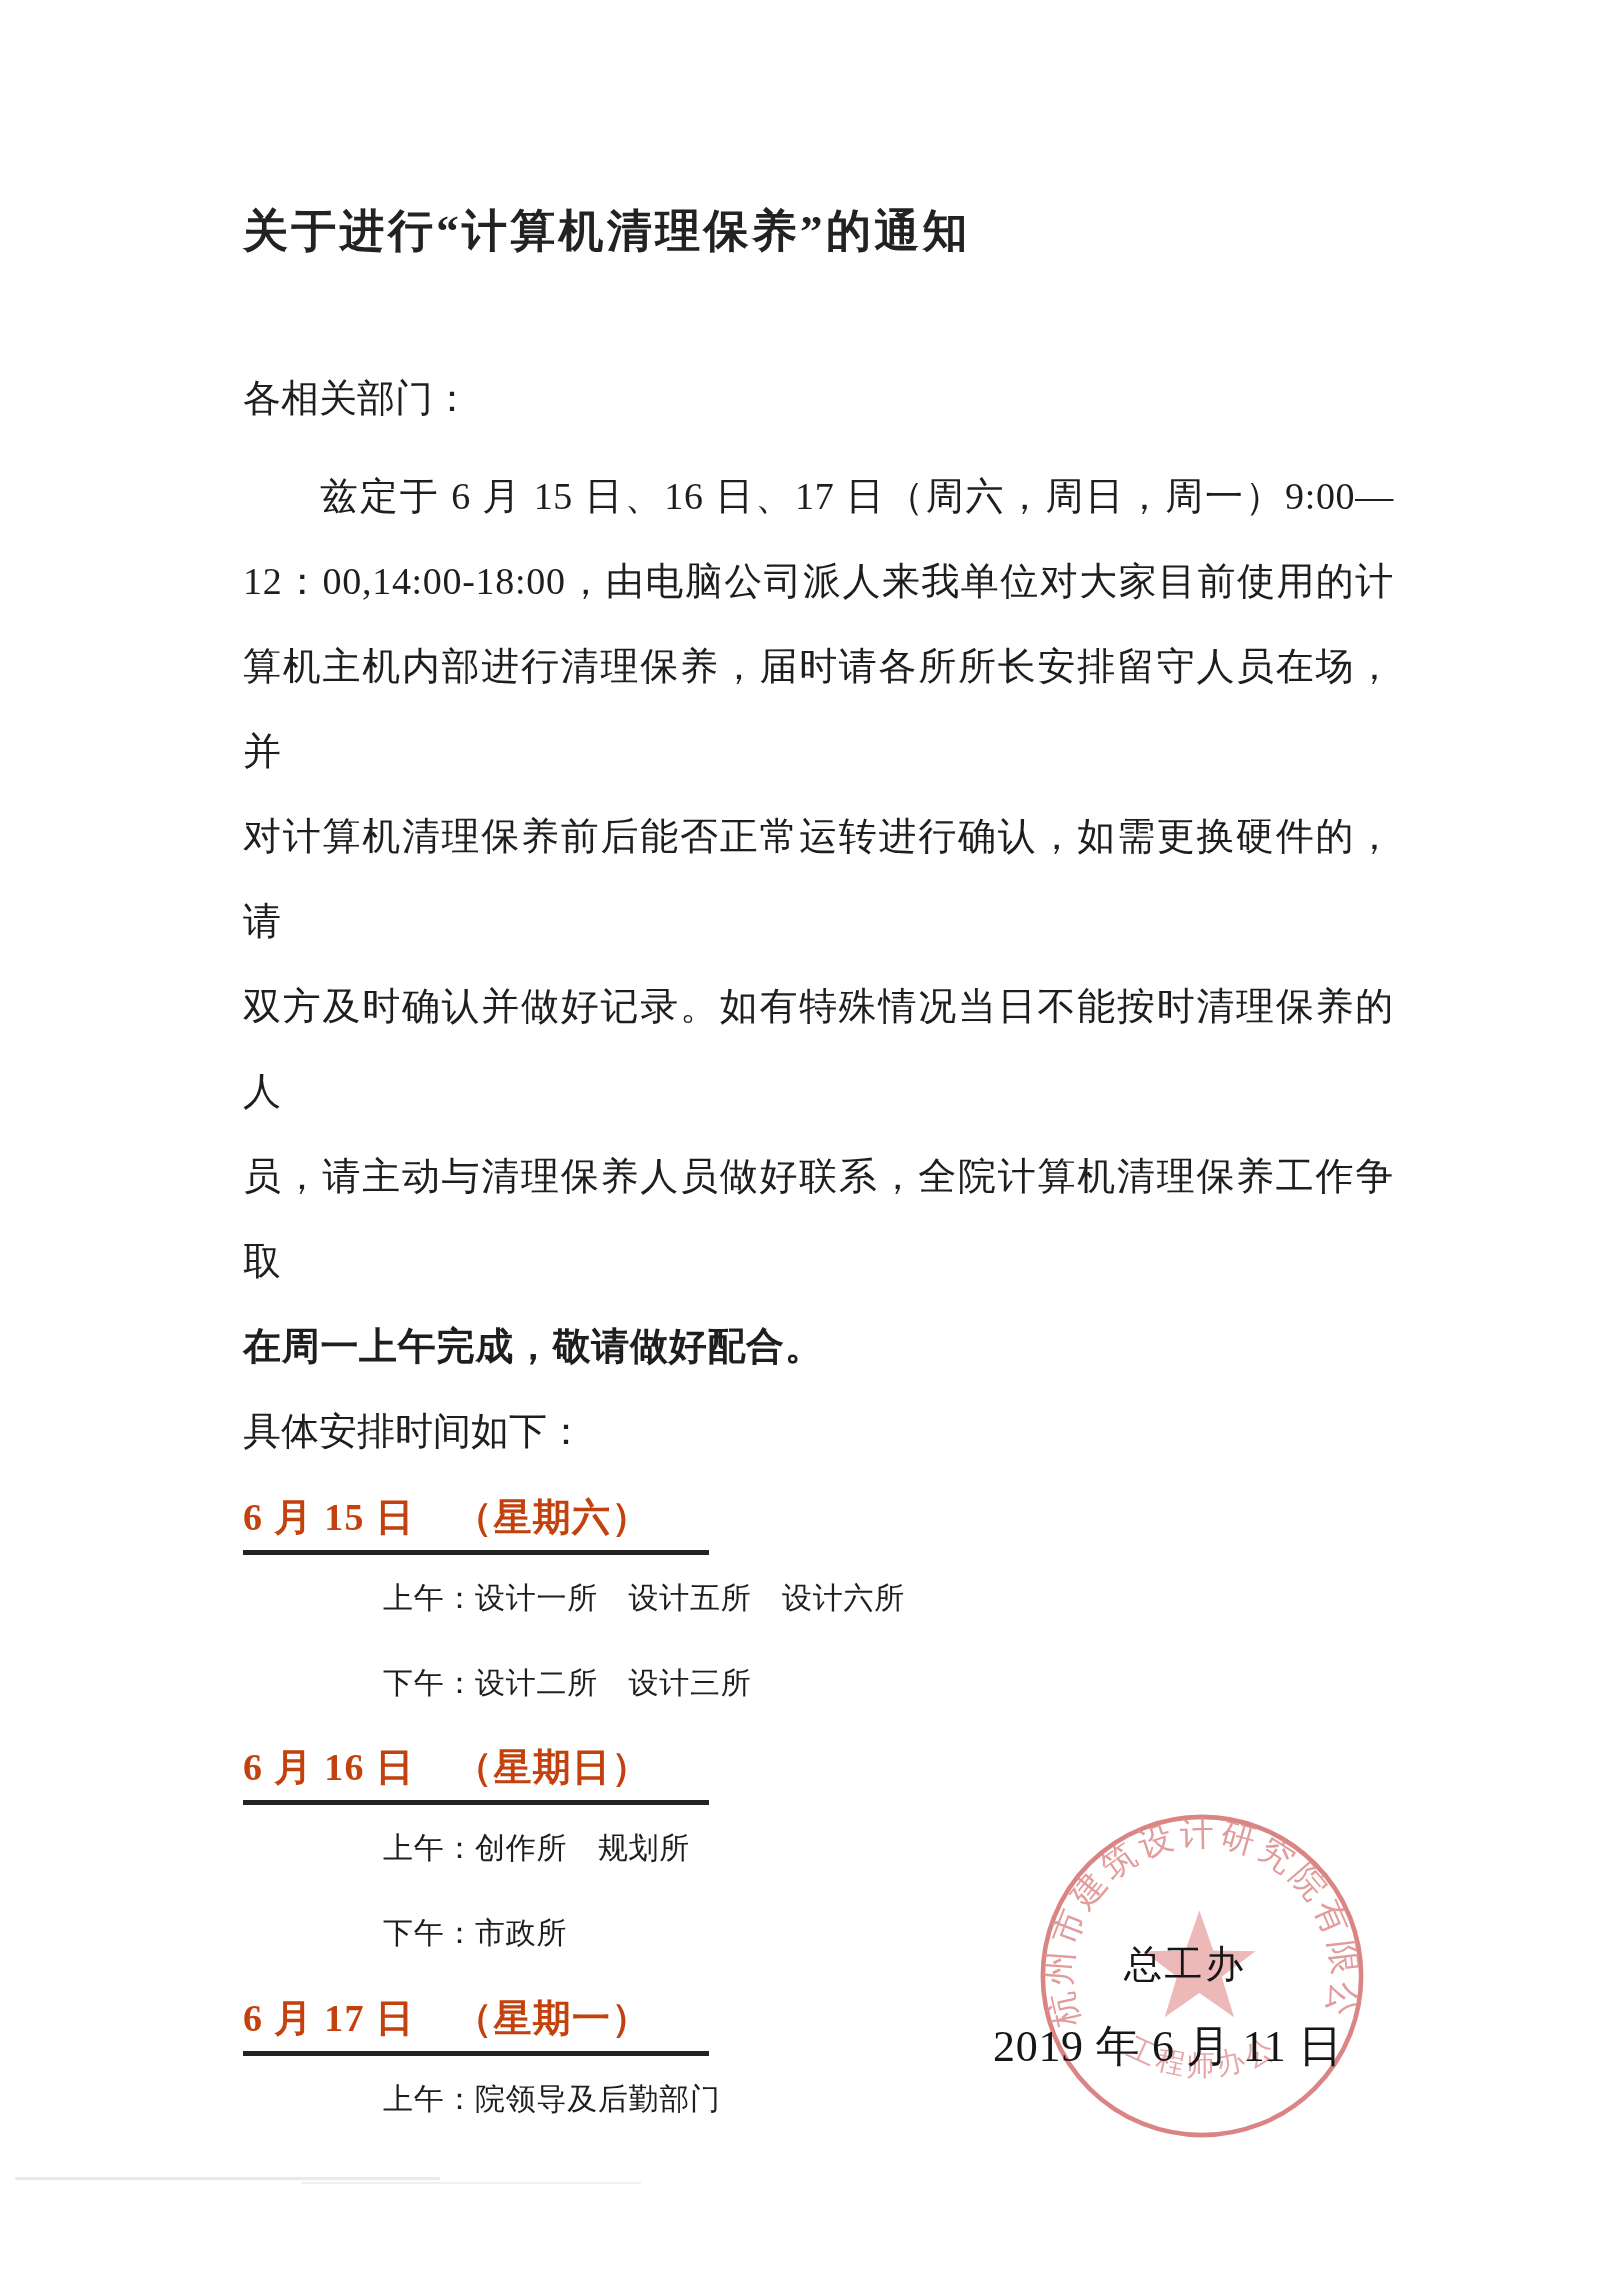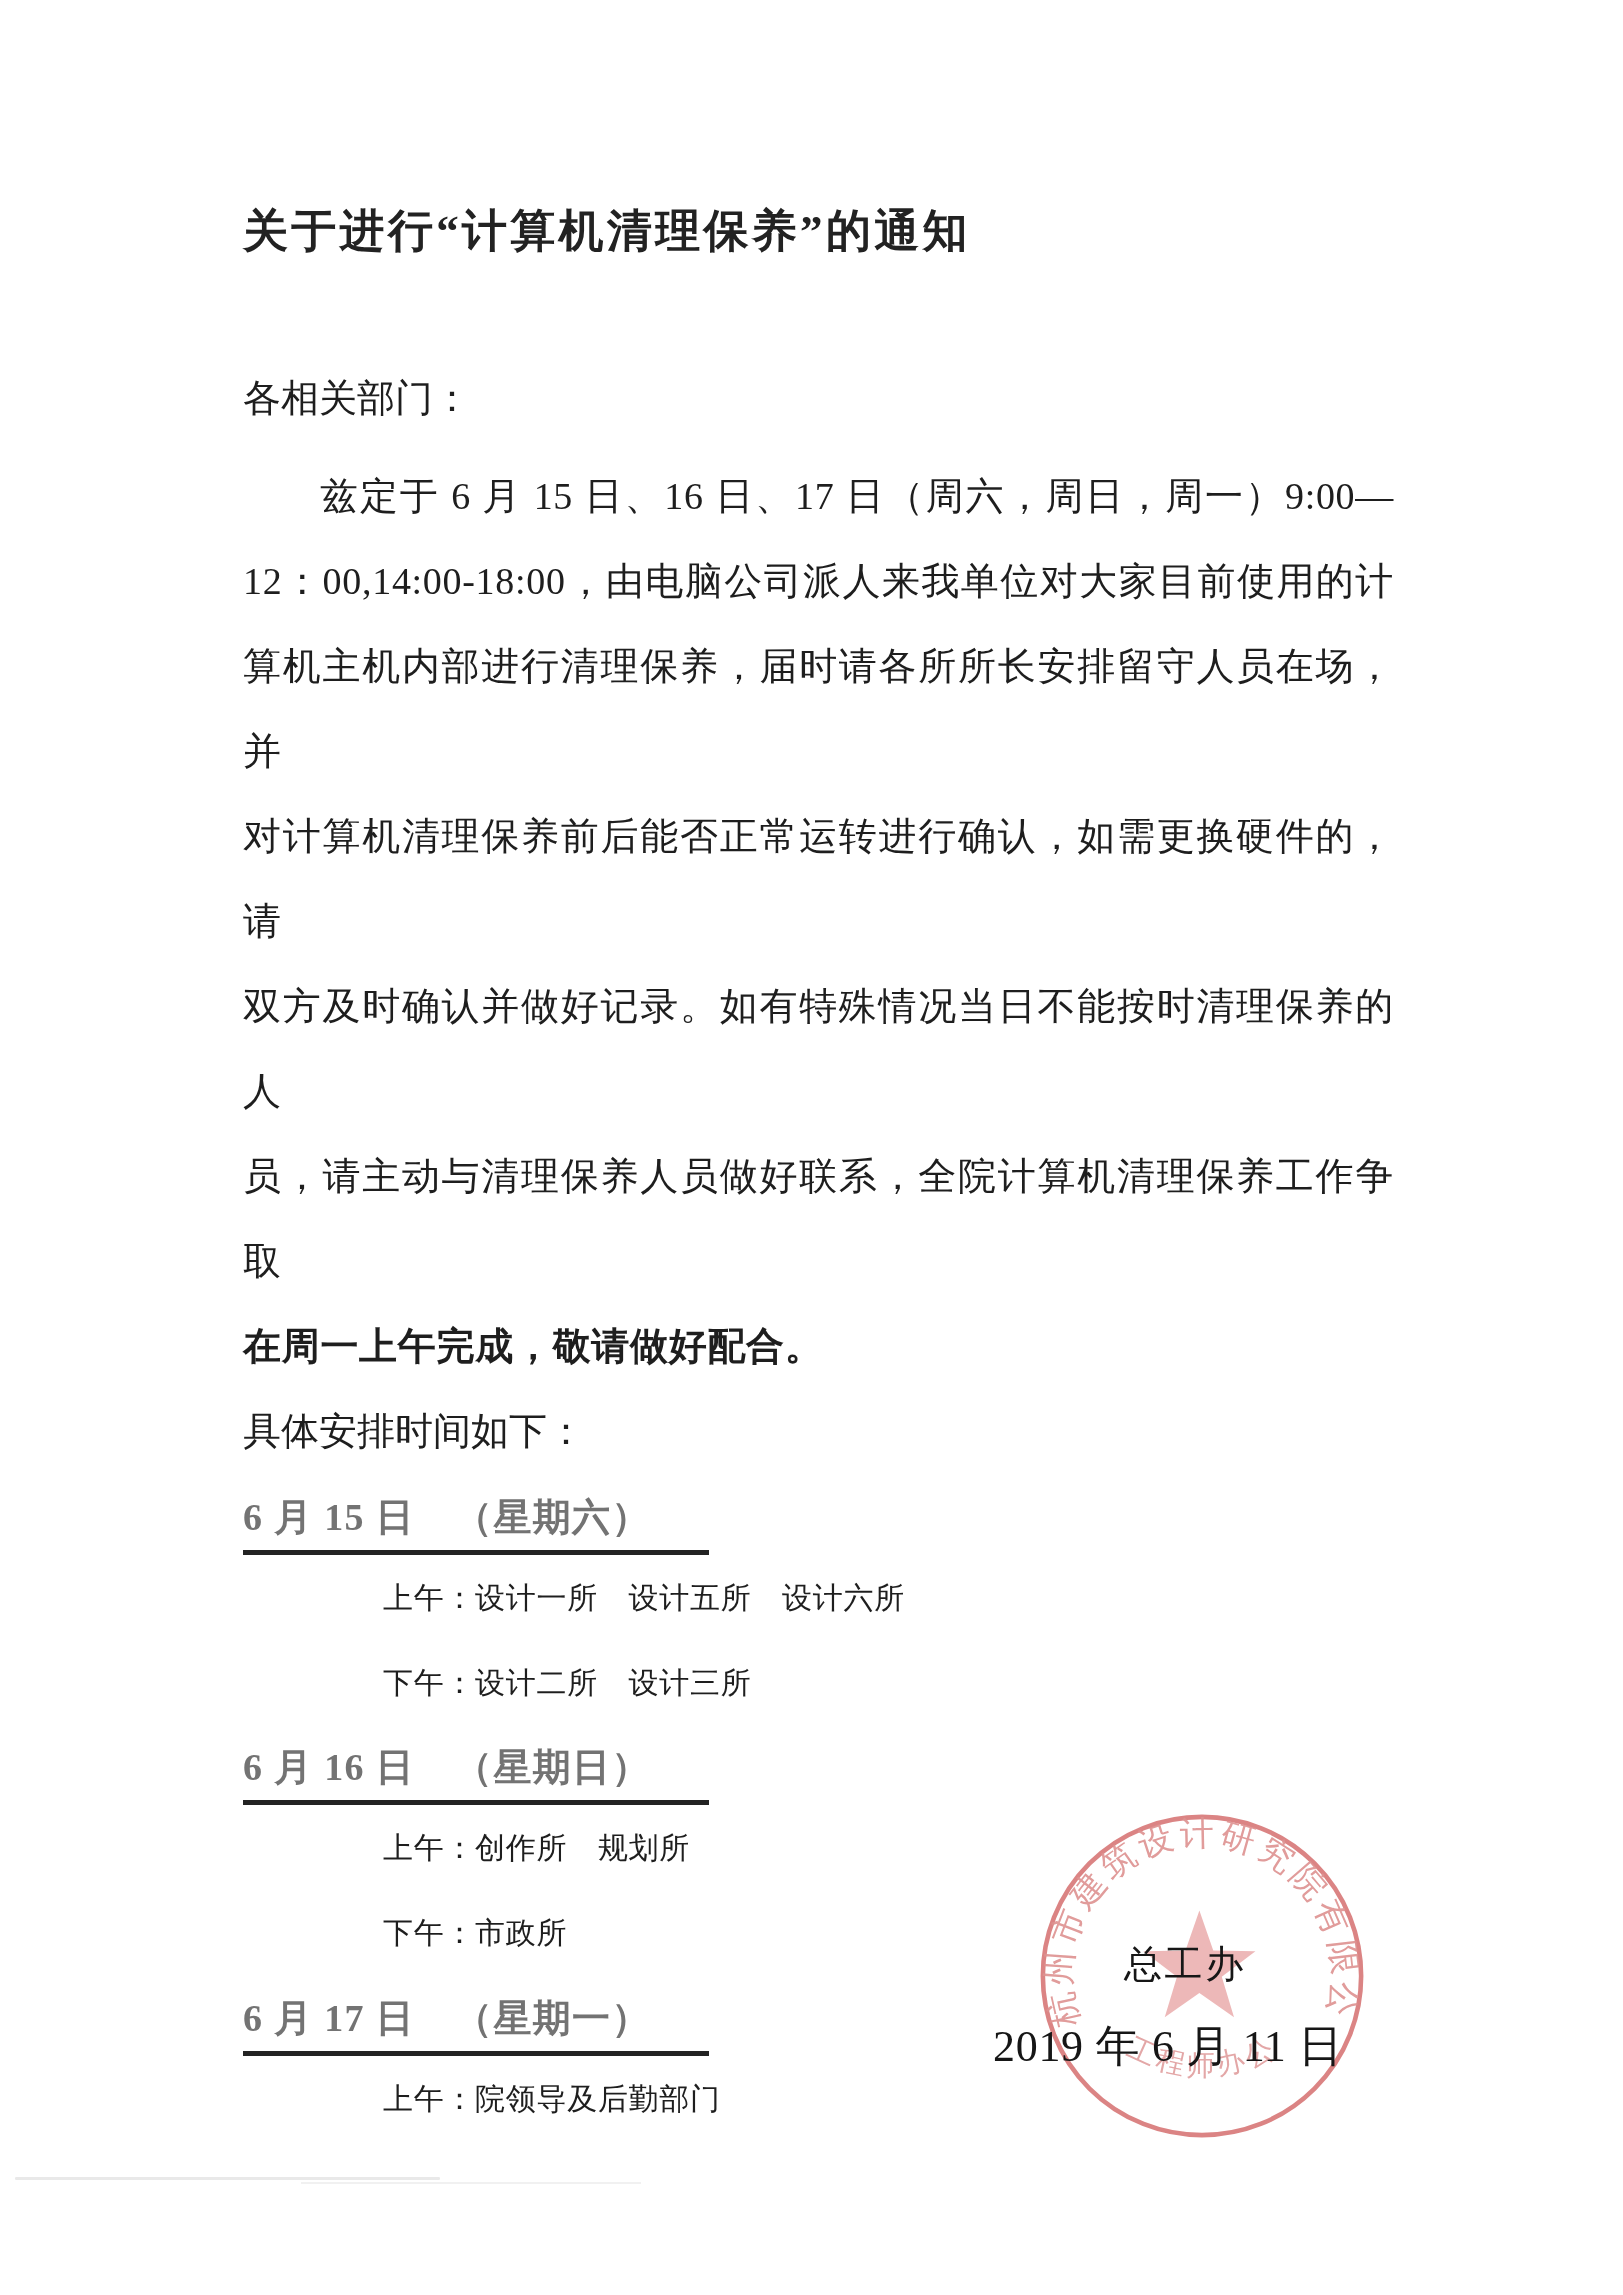--- a/index.html
+++ b/index.html
@@ -48,21 +48,21 @@
   .section { margin: 0; }
   .section-heading {
     display: block;
     margin-top: 10.5px;
     width: 466px;
     border-bottom: 5.9px solid #232323;
     font-size: 38px;
     font-weight: bold;
     line-height: 65px;
     letter-spacing: 1.3px;
-    color: #737373;
+    color: #c2410c;
   }
   .sched {
     font-size: 30px;
     line-height: 85px;
     padding-left: 140px;
     letter-spacing: 0.7px;
   }
   
   .sign-dept {
     position: absolute;

